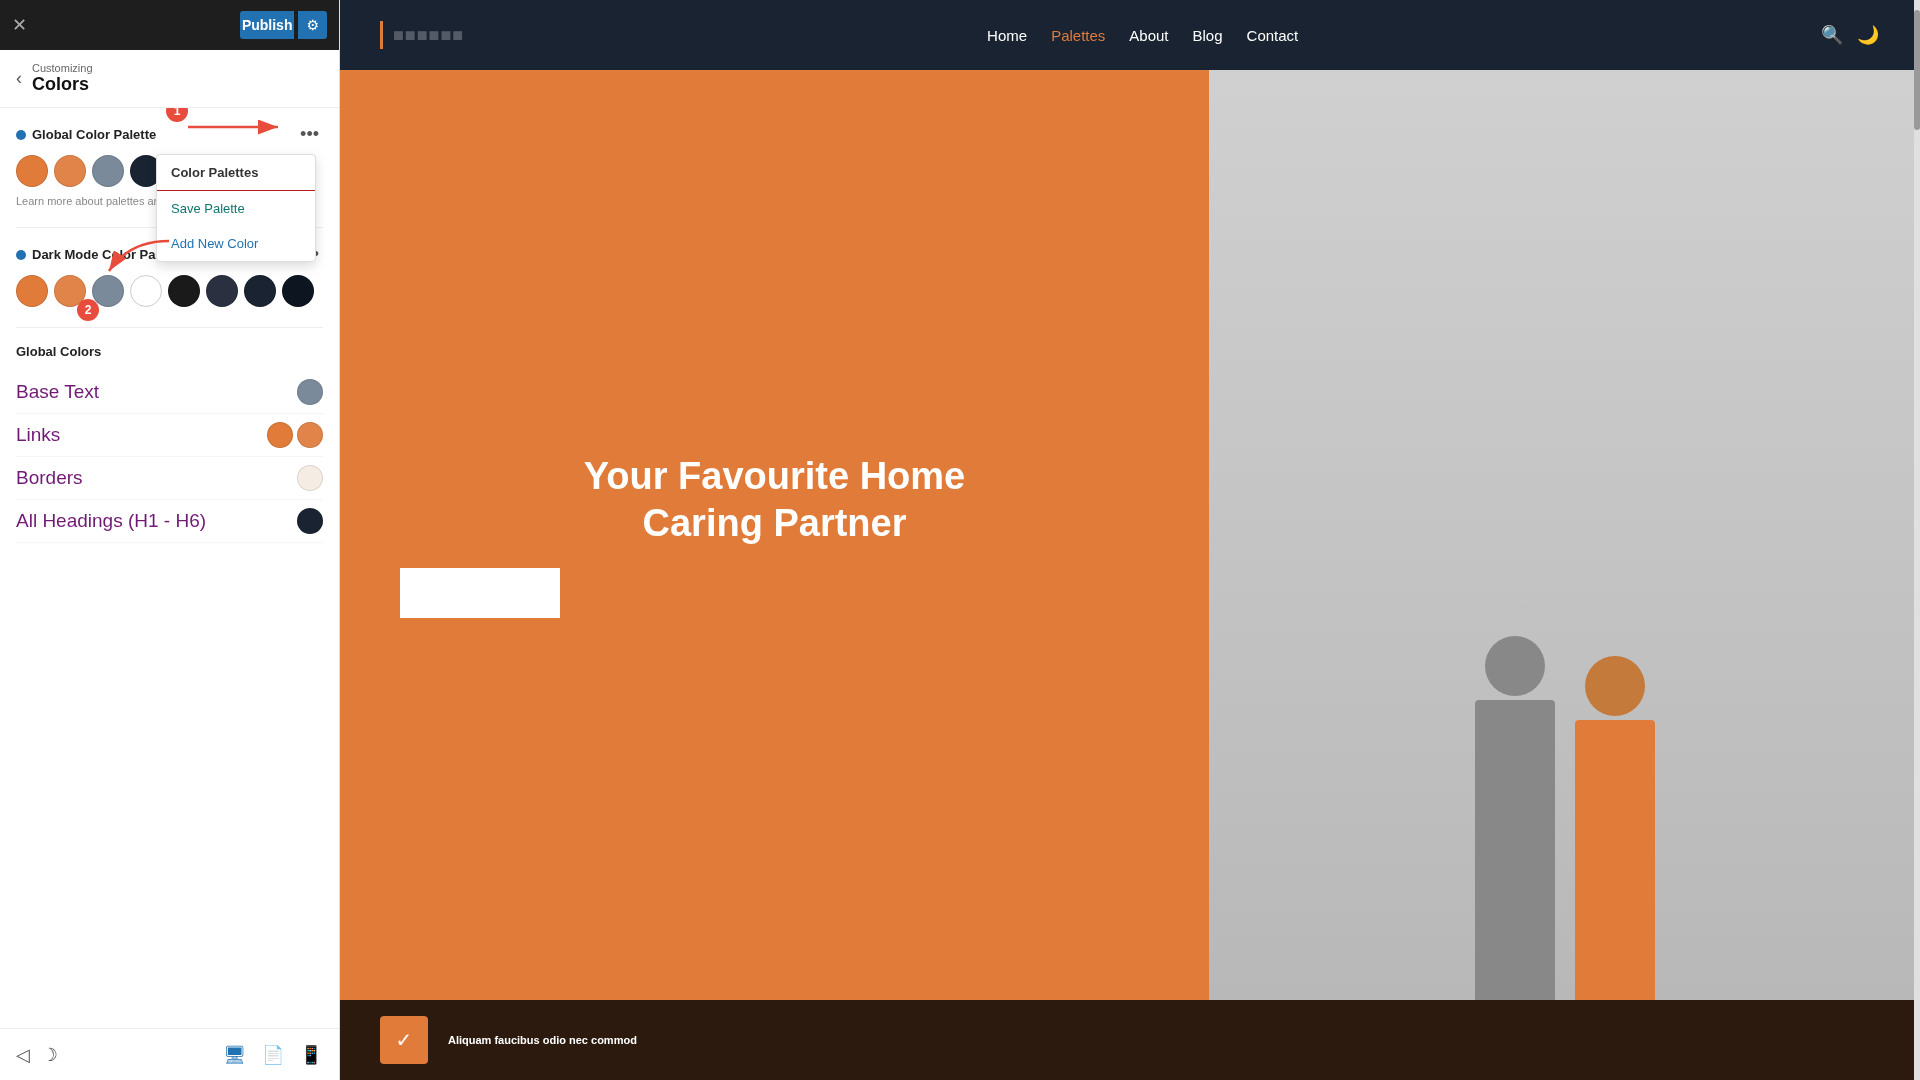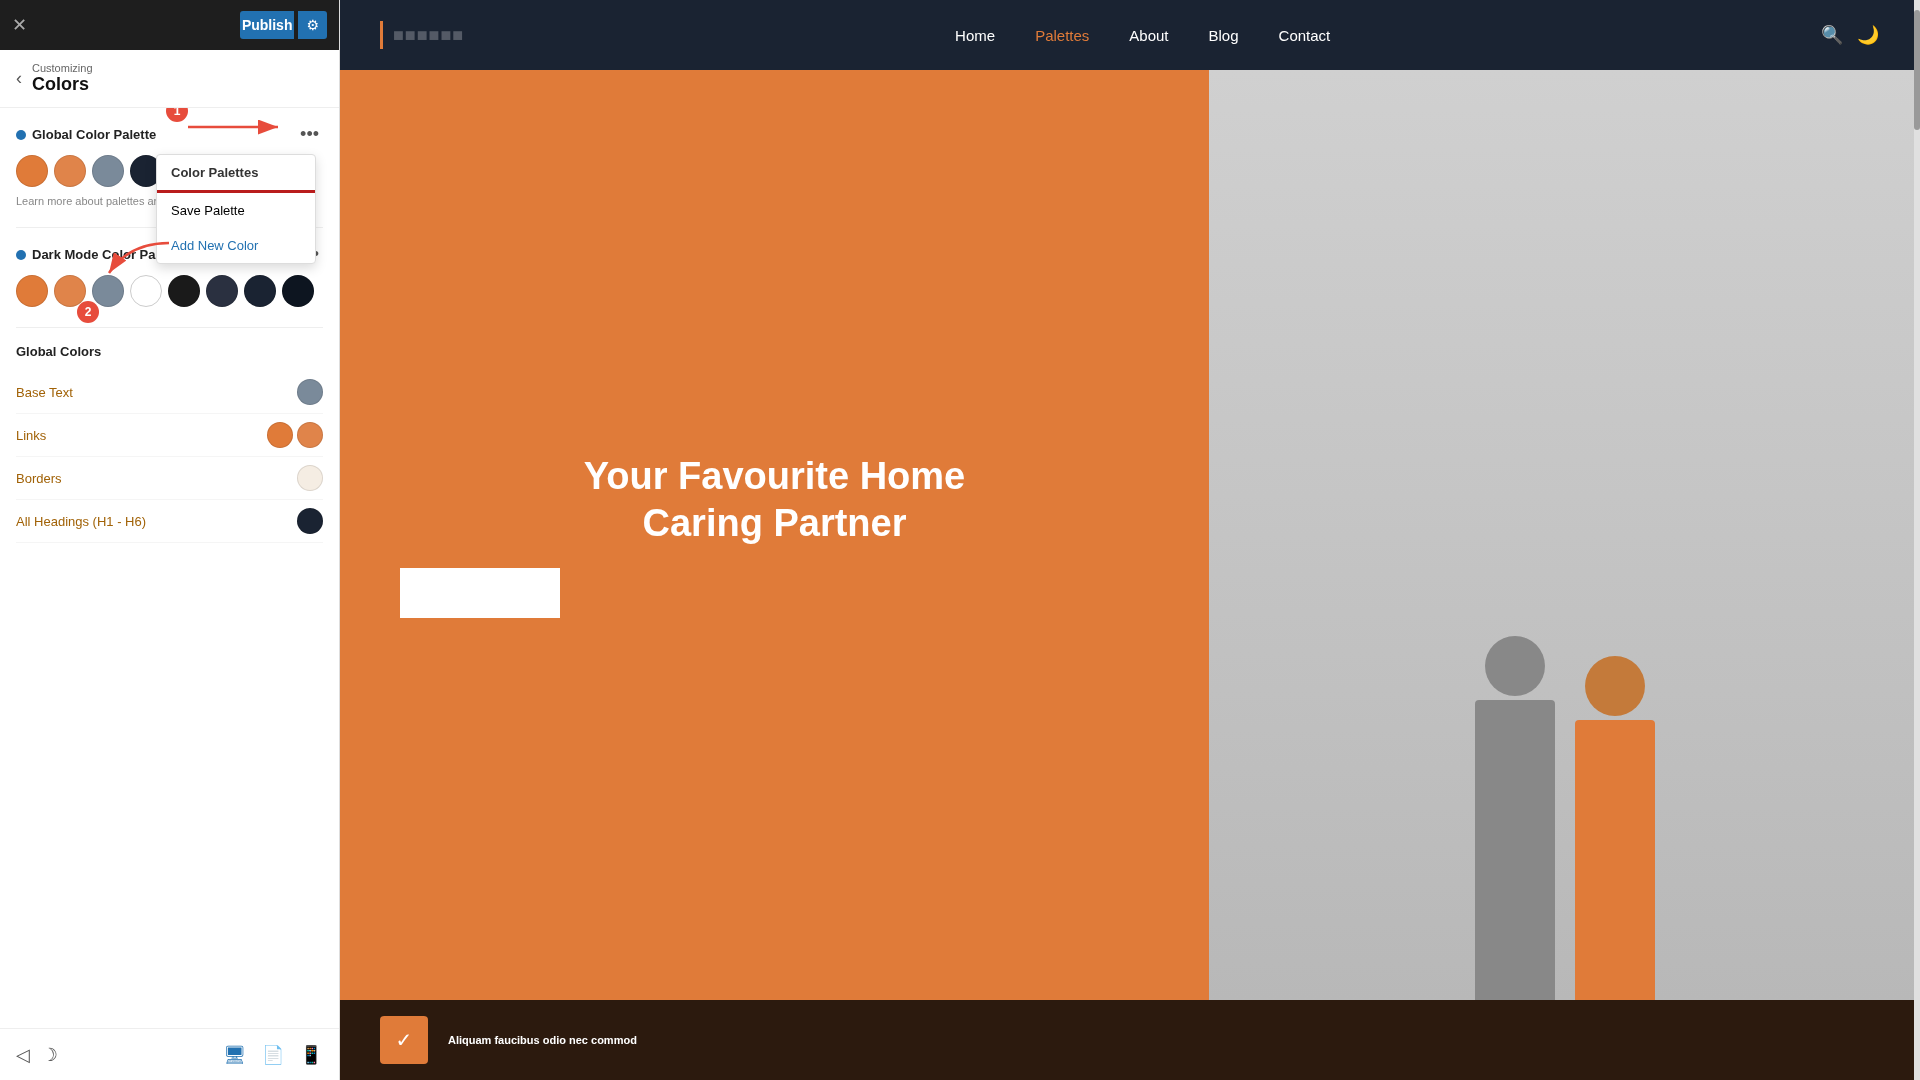--- a/index.html
+++ b/index.html
@@ -170,22 +170,22 @@
     }
 
     .color-row {
       display: flex;
       align-items: center;
       justify-content: space-between;
       padding: 8px 0;
       border-bottom: 1px solid #f5f5f5;
     }
     .color-row-label {
-      font-size: 13px;
-      color: #a16207;
+      font-size: 19px;
+      color: #701a75;
       text-align: center;
     }
     .color-row-swatches {
       display: flex;
       gap: 4px;
     }
     .mini-swatch {
       width: 26px; height: 26px;
       border-radius: 50%;
       cursor: pointer;
@@ -259,21 +259,21 @@
     }
     .logo-text {
       font-size: 16px;
       font-weight: 700;
       color: #fff;
       opacity: 0.3;
     }
     .nav-links {
       display: flex;
       align-items: flex-end;
-      gap: 40px;
+      gap: 24px;
     }
     .nav-link {
       font-size: 15px;
       color: #fff;
       text-decoration: none;
       font-weight: 500;
     }
     .nav-link.active {
       color: #e07b39;
     }
@@ -403,22 +403,22 @@
         <svg style="position:absolute; top:-12px; left:172px; width:100px; height:30px;">
           <defs>
             <marker id="arrowhead1" markerWidth="8" markerHeight="6" refX="8" refY="3" orient="auto">
               <polygon points="0 0, 8 3, 0 6" fill="#e74c3c"></polygon>
             </marker>
           </defs>
           <line x1="0" y1="15" x2="90" y2="15" stroke="#e74c3c" stroke-width="2.5" marker-end="url(#arrowhead1)"></line>
         </svg>
 
         <div class="dropdown-menu">
-          <div class="dropdown-item" style="font-weight:600; border-bottom:3px solid #b91c1c;">Color Palettes</div>
-          <div class="dropdown-item disabled" style="color:#000000;">Save Palette</div>
+          <div class="dropdown-item" style="font-weight:600; border-bottom:1px solid #b91c1c;">Color Palettes</div>
+          <div class="dropdown-item disabled" style="color:#0f766e;">Save Palette</div>
           <div class="dropdown-item" style="color:#2271b1; position:relative;">
             Add New Color
             
             <span style="position:absolute; left:-80px; bottom:-60px; background:#e74c3c; color:white; border-radius:50%; width:22px; height:22px; display:flex; align-items:center; justify-content:center; font-size:12px; font-weight:bold;">2</span>
             <svg style="position:absolute; left:-58px; bottom:-20px; width:80px; height:50px; overflow:visible;">
               <defs>
                 <marker id="arrowhead2" markerWidth="8" markerHeight="6" refX="0" refY="3" orient="auto">
                   <polygon points="8 0, 0 3, 8 6" fill="#e74c3c"></polygon>
                 </marker>
               </defs>

